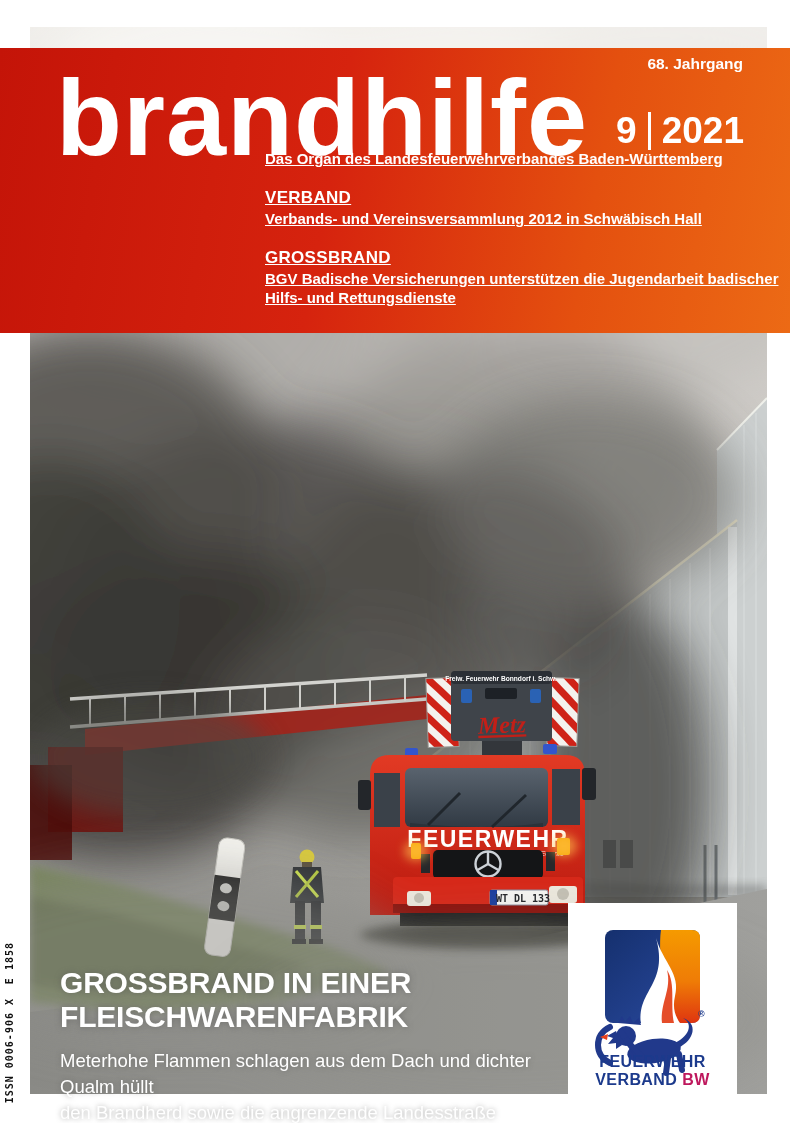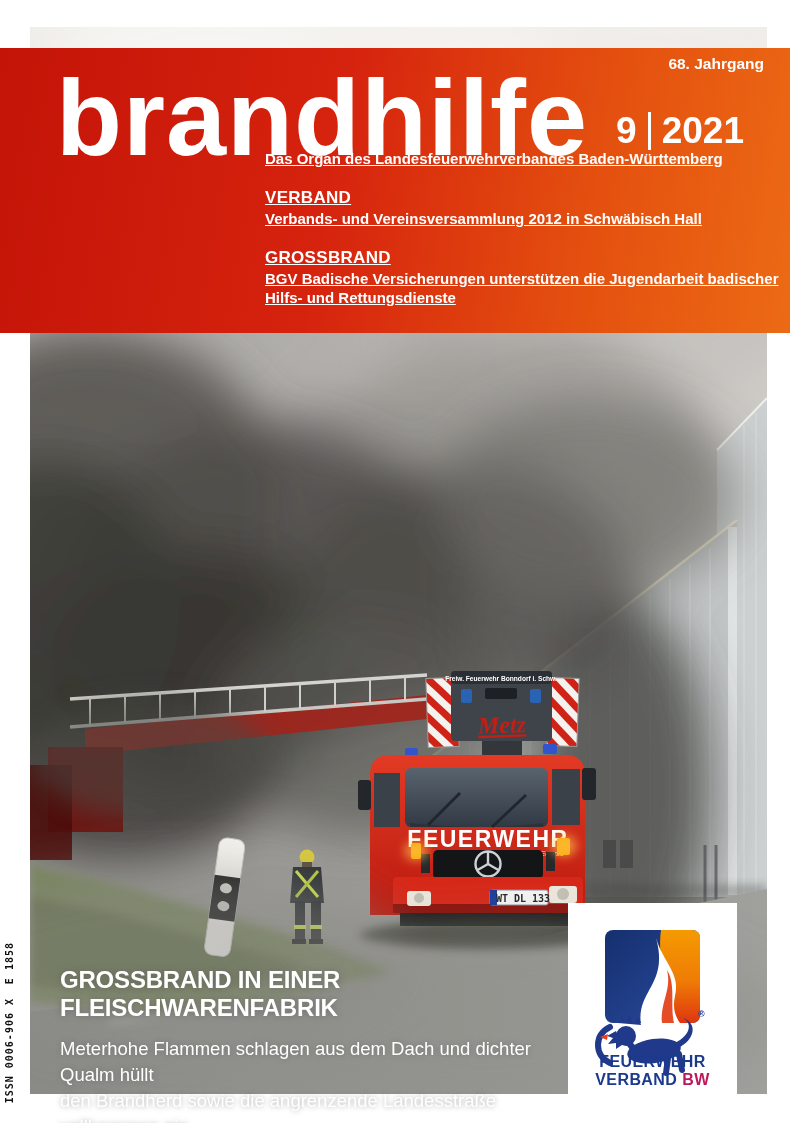--- a/index.html
+++ b/index.html
@@ -15,31 +15,31 @@
 
   
   .photo{position:absolute;left:30px;top:27px;width:737px;height:1067px;overflow:hidden;}
 
   
   .band{position:absolute;left:0;top:48px;width:790px;height:285px;
         background:linear-gradient(100deg,#c41408 0%,#d6230e 42%,#e4500f 74%,#ec6a15 100%);
         color:#fff;}
   .band .title{position:absolute;left:56px;top:16px;font-size:108px;line-height:1;
         font-weight:700;letter-spacing:1px;color:#fff;}
-  .band .volume{position:absolute;right:26px;top:7px;font-size:15.5px;font-weight:600;}
+  .band .volume{position:absolute;right:47px;top:7px;font-size:15.5px;font-weight:600;}
   .issue-block{position:absolute;right:46px;top:62px;display:flex;align-items:center;
         font-size:37px;font-weight:700;}
   .issue-sep{width:3px;height:38px;background:#fff;margin:0 11px;}
   .info-col{position:absolute;left:265px;top:101px;font-size:15px;line-height:19px;font-weight:600;text-decoration:underline;}
   .info-col .sec-label{font-size:17px;font-weight:700;margin:20px 0 2px 0;letter-spacing:.3px;}
   .info-col p{margin:0;}
 
   
   .story{position:absolute;left:60px;top:966px;width:520px;color:#fff;z-index:5;}
-  .story h1{margin:0;font-size:24px;font-weight:700;letter-spacing:-.2px;
+  .story h1{margin:0;font-size:30px;font-weight:700;letter-spacing:-.2px;
             text-shadow:0 0 6px rgba(90,90,88,.6);}
   .story p{margin:14px 0 0 0;font-size:18.5px;line-height:26px;font-weight:400;
            text-shadow:0 0 5px rgba(90,90,88,.5);}
 
   
   .logo-box{position:absolute;left:568px;top:903px;width:169px;height:194px;background:#fff;z-index:6;}
   .logo-box svg{position:absolute;left:0;top:0;}
   .logo-reg{position:absolute;left:130px;top:106px;font-size:9px;color:#1c3a8c;font-weight:700;}
   .logo-words{position:absolute;left:0;bottom:8px;width:100%;text-align:center;
               font-weight:700;font-size:16px;letter-spacing:.4px;color:#1c3a8c;line-height:18px;}

